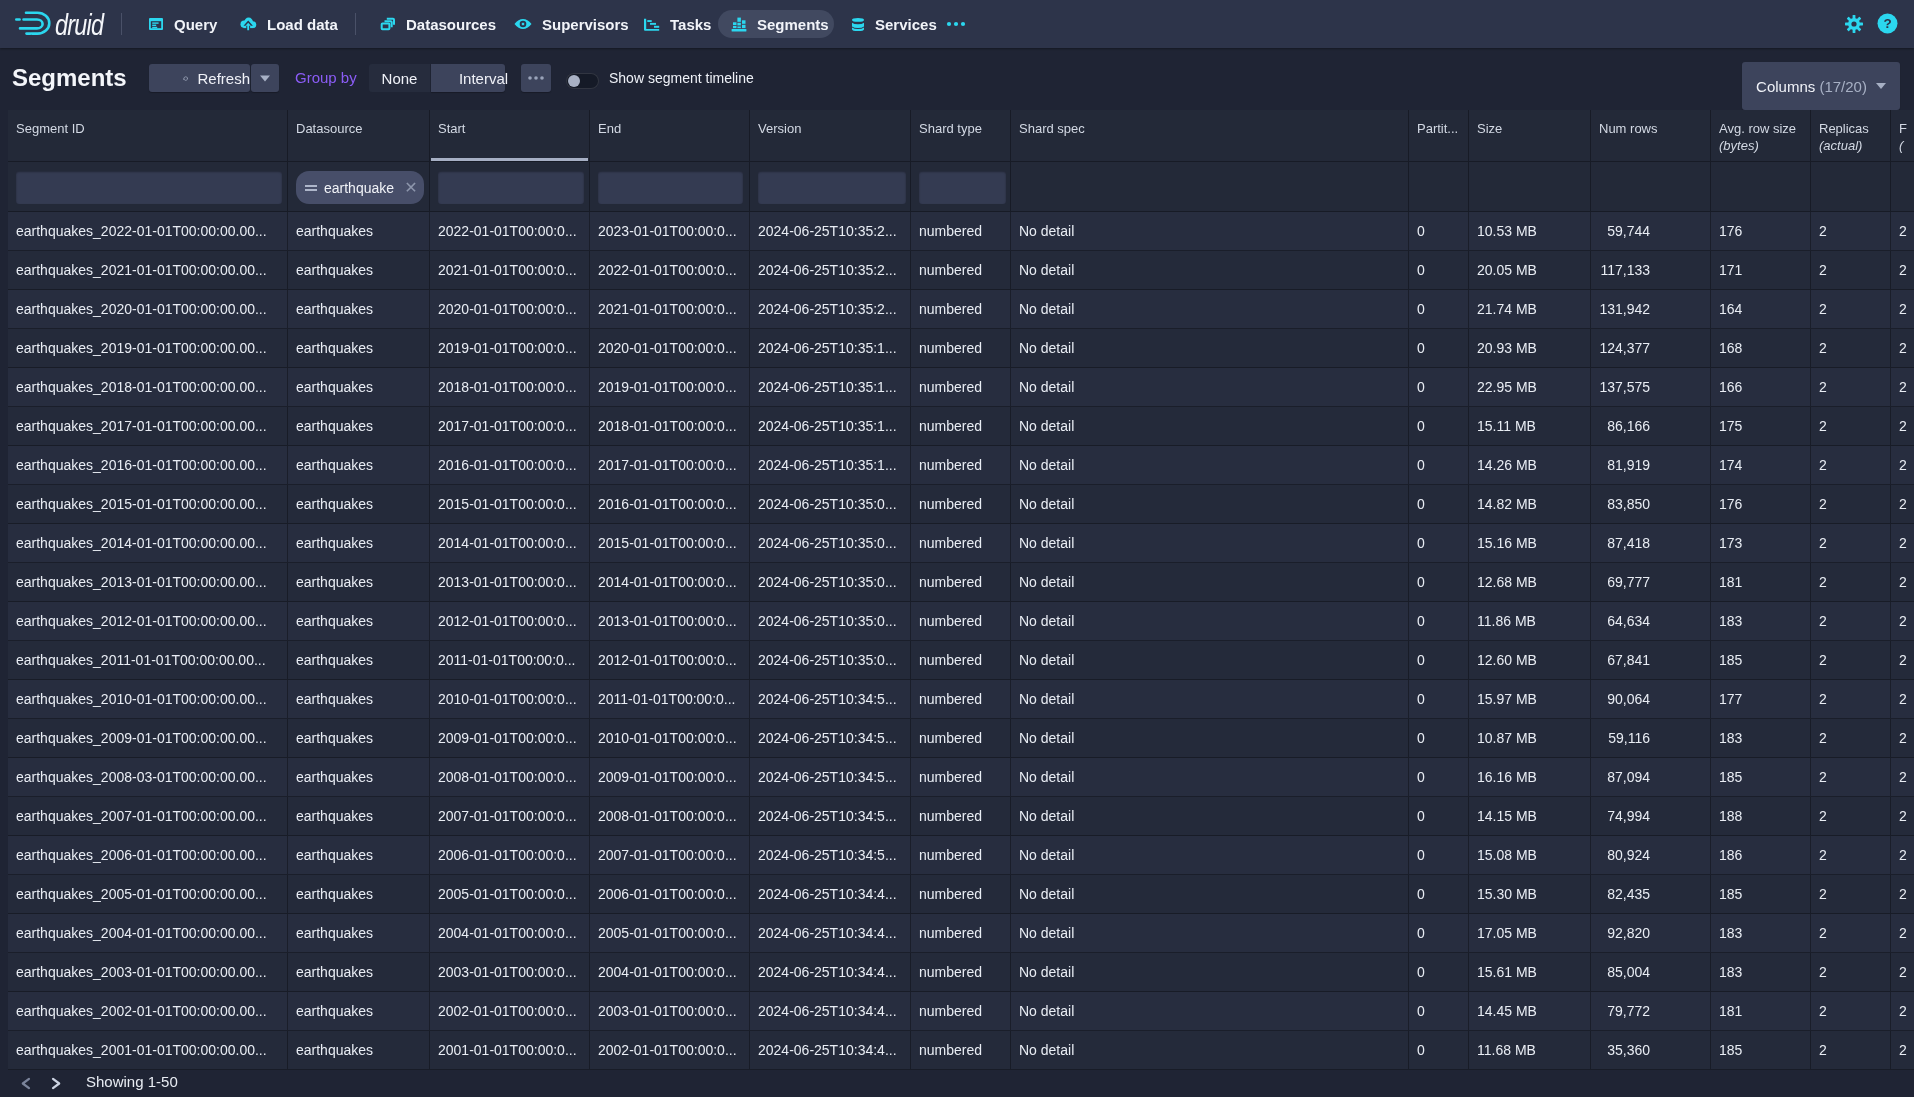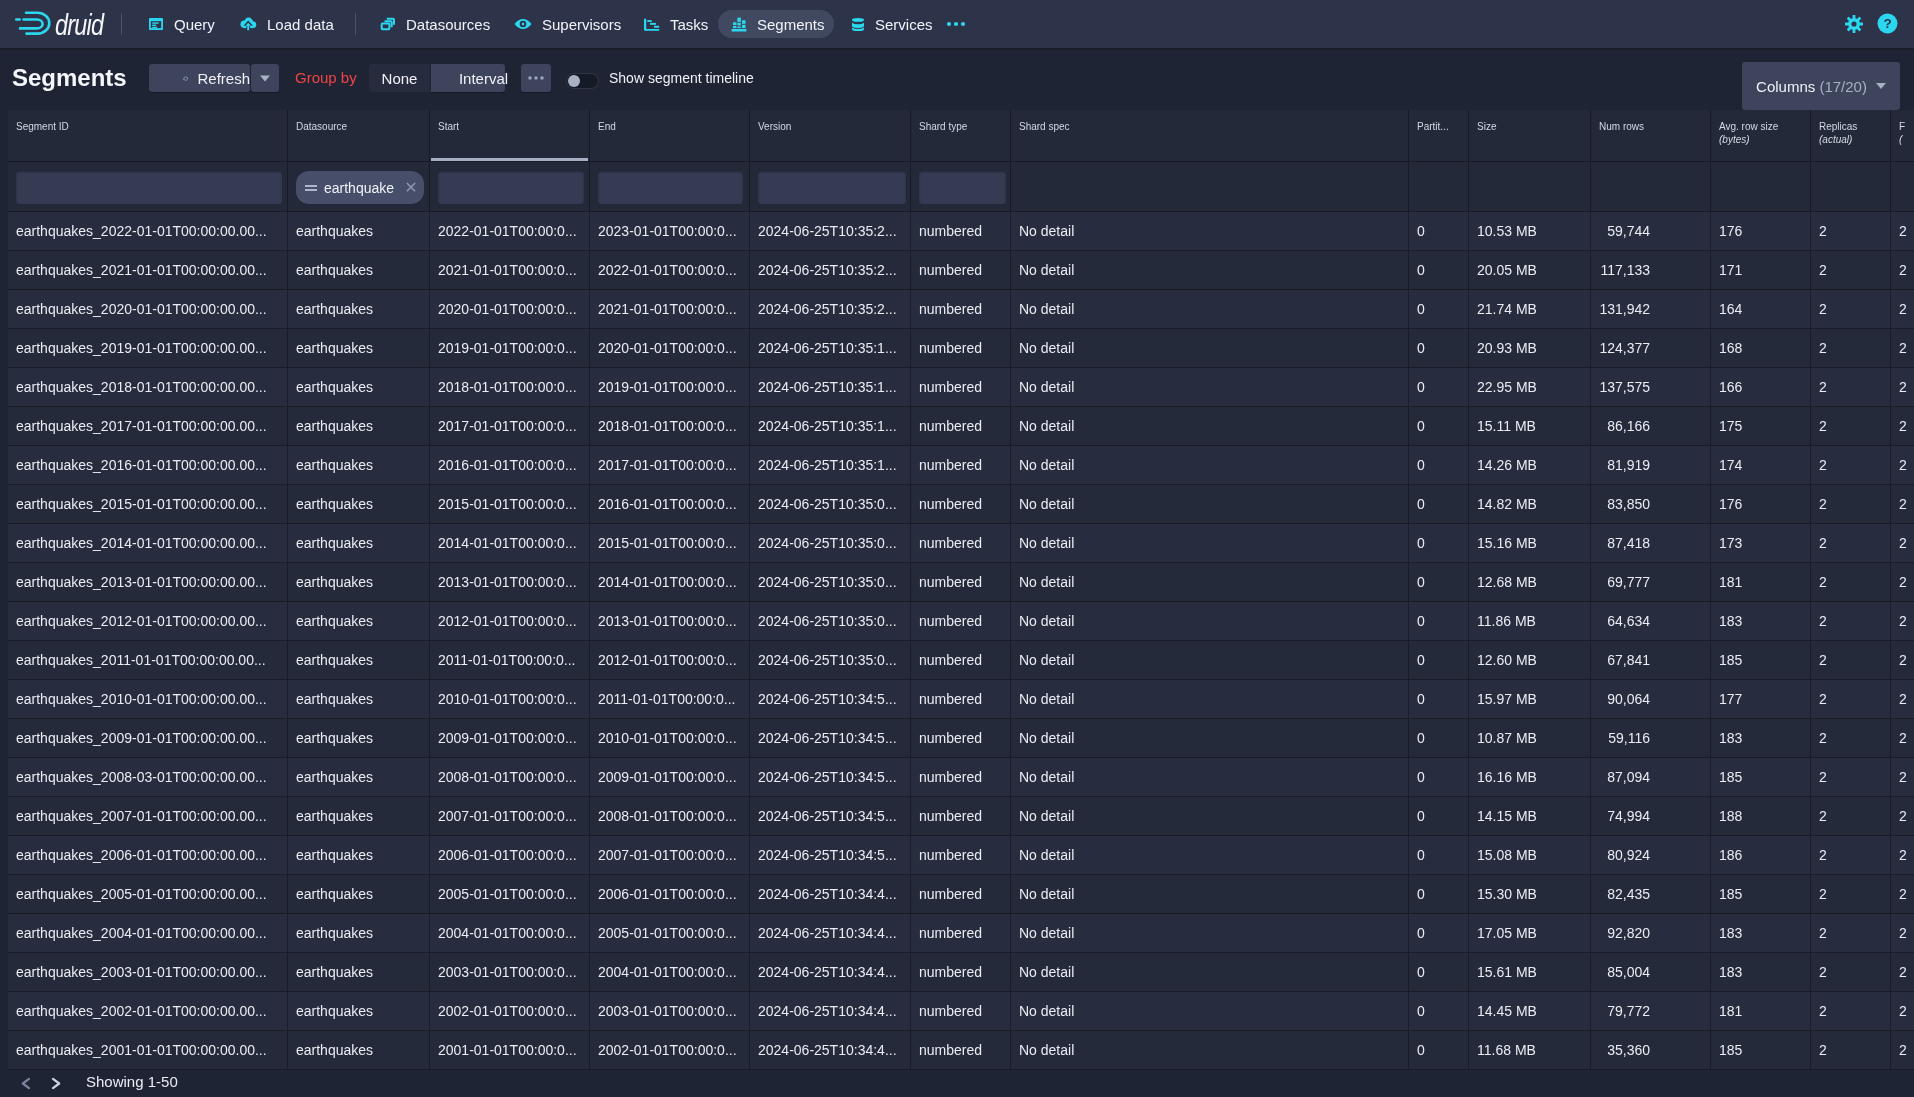--- a/index.html
+++ b/index.html
@@ -4,51 +4,51 @@
 <style>
 * { margin:0; padding:0; box-sizing:border-box; }
 html,body { width:1914px; height:1097px; background:#1f2434; overflow:hidden;
   font-family:"Liberation Sans", sans-serif; }
 .abs { position:absolute; }
 
 
 #nav { position:absolute; left:0; top:0; width:1914px; height:48px; background:#2d344a;
   box-shadow:0 1px 2px rgba(0,0,0,.35); z-index:5; }
 .nitem { position:absolute; top:0; height:48px; display:flex; align-items:center;
-  color:#f2f4f9; font-size:15px; }
+  color:#f2f4f9; font-size:15px;font-weight:bold; }
 .nitem svg { display:block; }
 .nitem .lbl { margin-left:10px; }
 .ndiv { position:absolute; top:13px; width:1px; height:22px; background:#4a5168; }
 #segpill { position:absolute; left:718px; top:10px; width:116px; height:28px;
   background:#414960; border-radius:14px; }
 
 
 #phead { position:absolute; left:0; top:48px; width:1914px; height:62px; background:#1f2434; }
 #ptitle { position:absolute; left:12px; top:64px; font-size:24px; font-weight:bold; color:#f4f6fa; letter-spacing:0; }
 .btn { position:absolute; top:64px; height:28px; background:#3d445c; border-radius:3px;
   color:#f0f2f8; font-size:15px; display:flex; align-items:center; justify-content:center;
   box-shadow:0 1px 1px rgba(0,0,0,.25); }
-#grpby { position:absolute; left:295px; top:64px; height:28px; line-height:28px; color:#ef4444; font-size:15px; }
+#grpby { position:absolute; left:295px; top:64px; height:28px; line-height:28px; color:#8b5cf6; font-size:15px; }
 #tgl { position:absolute; left:566px; top:73px; width:33px; height:16px; border-radius:8px;
   background:#151a27; box-shadow:inset 0 0 0 1px rgba(255,255,255,.12); }
 #tgl .knob { position:absolute; left:2px; top:2px; width:12px; height:12px; border-radius:50%; background:#a9b1c4; }
 #showlbl { position:absolute; left:609px; top:64px; height:28px; line-height:28px; color:#eef1f7; font-size:14px; }
 
 
 #tbl { position:absolute; left:8px; top:110px; width:2033px; border-collapse:separate; border-spacing:0;
   table-layout:fixed; font-size:14px; color:#e9edf4; }
 #tbl col.w0{width:280px} #tbl col.w1{width:142px} #tbl col.w2{width:160px}
 #tbl col.w3{width:160px} #tbl col.w4{width:161px} #tbl col.w5{width:100px}
 #tbl col.w6{width:398px} #tbl col.w7{width:60px} #tbl col.w8{width:122px}
 #tbl col.w9{width:120px} #tbl col.w10{width:100px} #tbl col.w11{width:80px}
 #tbl col.w12{width:150px}
 #tbl th, #tbl td { border-right:1px solid rgba(0,0,0,.32); overflow:hidden;
   white-space:nowrap; text-align:left; font-weight:normal; padding:0 0 0 8px; }
 #tbl thead th.h { height:52px; background:#232938; vertical-align:top; padding-top:11px;
-  color:#d3d9e4; font-size:10px; position:relative;
+  color:#d3d9e4; font-size:13px; position:relative;
   border-bottom:1px solid rgba(0,0,0,.32); }
 #tbl thead th.h .sub { display:block; font-style:italic; margin-top:2px; }
 #tbl thead th.f { height:50px; background:#232938; border-bottom:1px solid rgba(0,0,0,.32); position:relative; }
 .finp { position:absolute; left:8px; top:9px; height:33px; border-radius:3px; background:#343b52;
   box-shadow:inset 0 1px 2px rgba(0,0,0,.35); }
 #sortline { position:absolute; left:1px; bottom:0; height:3px; width:157px; background:#a6afc4; }
 #tbl td { height:39px; border-bottom:1px solid rgba(0,0,0,.32); }
 #tbl tr.odd td { background:#272d3f; }
 #tbl tr.even td { background:#242a3a; }
 #tbl td.nr span { display:inline-block; width:51px; text-align:right; }

